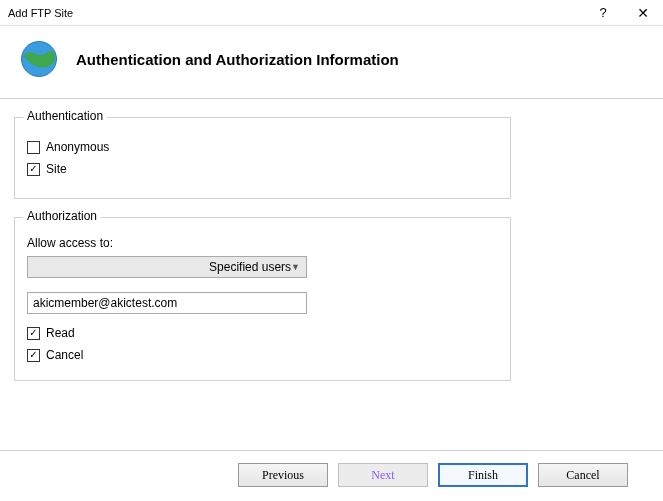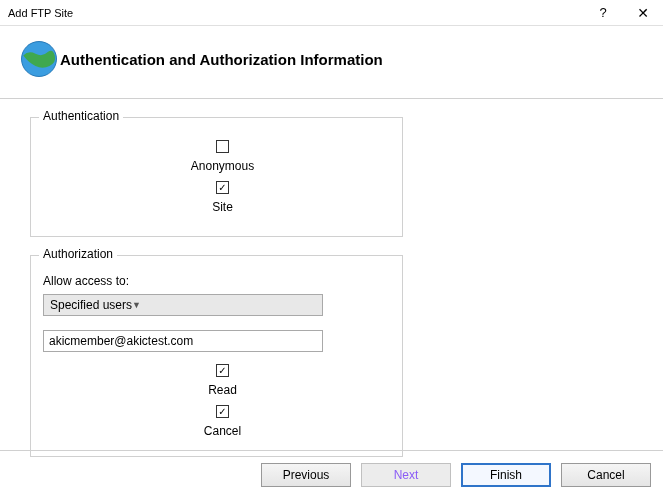--- a/index.html
+++ b/index.html
@@ -1,36 +1,36 @@
 <!DOCTYPE html>
 <html><head>
   <meta charset="utf-8">
   <style>
     * { box-sizing: border-box; margin: 0; padding: 0; }
     body { font-family: "Segoe UI", Tahoma, sans-serif; font-size: 12px; background: #fff; color: #000; width: 663px; height: 501px; overflow: hidden; position: relative; }
     .titlebar { display: flex; align-items: center; height: 26px; padding: 0 0 0 8px; border-bottom: 1px solid #e0e0e0; }
     .titlebar-title { flex: 1; font-size: 11px; }
     .titlebar-btn { width: 40px; height: 26px; display: flex; align-items: center; justify-content: center; font-size: 14px; }
     .titlebar-btn.help { font-size: 13px; }
-    .header { display: flex; align-items: center; padding: 12px 18px 18px 18px; gap: 0; text-align: center; }
+    .header { display: flex; align-items: center; padding: 12px 18px 18px 18px; gap: 16px; text-align: center; }
     .header-title { font-size: 15px; font-weight: bold; }
     .globe-icon svg { width: 42px; height: 42px; display: block; }
     .divider { height: 1px; background: #d0d0d0; }
     .content { padding: 18px 14px 12px 14px; }
-    .groupbox { border: 1px solid #d0d0d0; padding: 14px 0 14px 12px; position: relative; margin-bottom: 18px; width: 373px; margin-left: 16px; }
+    .groupbox { border: 1px solid #d0d0d0; padding: 14px 0 14px 12px; position: relative; margin-bottom: 18px; width: 497px; }
     .groupbox-title { position: absolute; top: -9px; left: 8px; background: #fff; padding: 0 4px; font-size: 12px; }
-    .checkbox-row { display: flex; align-items: center; gap: 6px; margin: 8px 0; flex-direction: column; }
+    .checkbox-row { display: flex; align-items: center; gap: 6px; margin: 8px 0; }
     .checkbox { width: 13px; height: 13px; border: 1px solid #333; display: flex; align-items: center; justify-content: center; font-size: 10px; line-height: 1; }
     .checkbox.checked::after { content: "✓"; color: #000; }
     .label-sub { margin: 4px 0 6px 0; }
-    .dropdown { width: 280px; height: 22px; border: 1px solid #a9a9a9; background: #e8e8e8; display: flex; align-items: center; justify-content: flex-start; padding: 0 6px; margin-bottom: 14px; }
+    .dropdown { width: 280px; height: 22px; border: 1px solid #a9a9a9; background: #e8e8e8; display: flex; align-items: center; justify-content: flex-end; padding: 0 6px; margin-bottom: 14px; }
     .dropdown-caret { font-size: 9px; color: #555; }
     .textfield { width: 280px; height: 22px; border: 1px solid #a9a9a9; padding: 0 5px; display: flex; align-items: center; margin-bottom: 12px; background: #fff; }
     .perms-label { margin: 4px 0 6px 0; }
-    .button-bar { position: absolute; bottom: 14px; right: 12px; display: flex; gap: 10px; align-items: center; }
+    .button-bar { position: absolute; bottom: 14px; right: 35px; display: flex; gap: 10px; align-items: center; font-family: Liberation Serif, serif; }
     .btn { width: 90px; height: 24px; border: 1px solid #999; background: linear-gradient(#f5f5f5,#e5e5e5); display: flex; align-items: center; justify-content: center; }
     .btn.disabled { color: #8b5cf6; border-color: #c0c0c0; background: #ececec; }
     .btn.primary { border: 2px solid #2f74c9; background: #f4f8ff; width: 90px; height: 24px; }
     .footer-divider { position: absolute; bottom: 50px; left: 0; right: 0; height: 1px; background: #d0d0d0; }
   </style>
 </head>
 <body>
 
 <div class="titlebar">
   <span class="titlebar-title">Add FTP Site</span>

